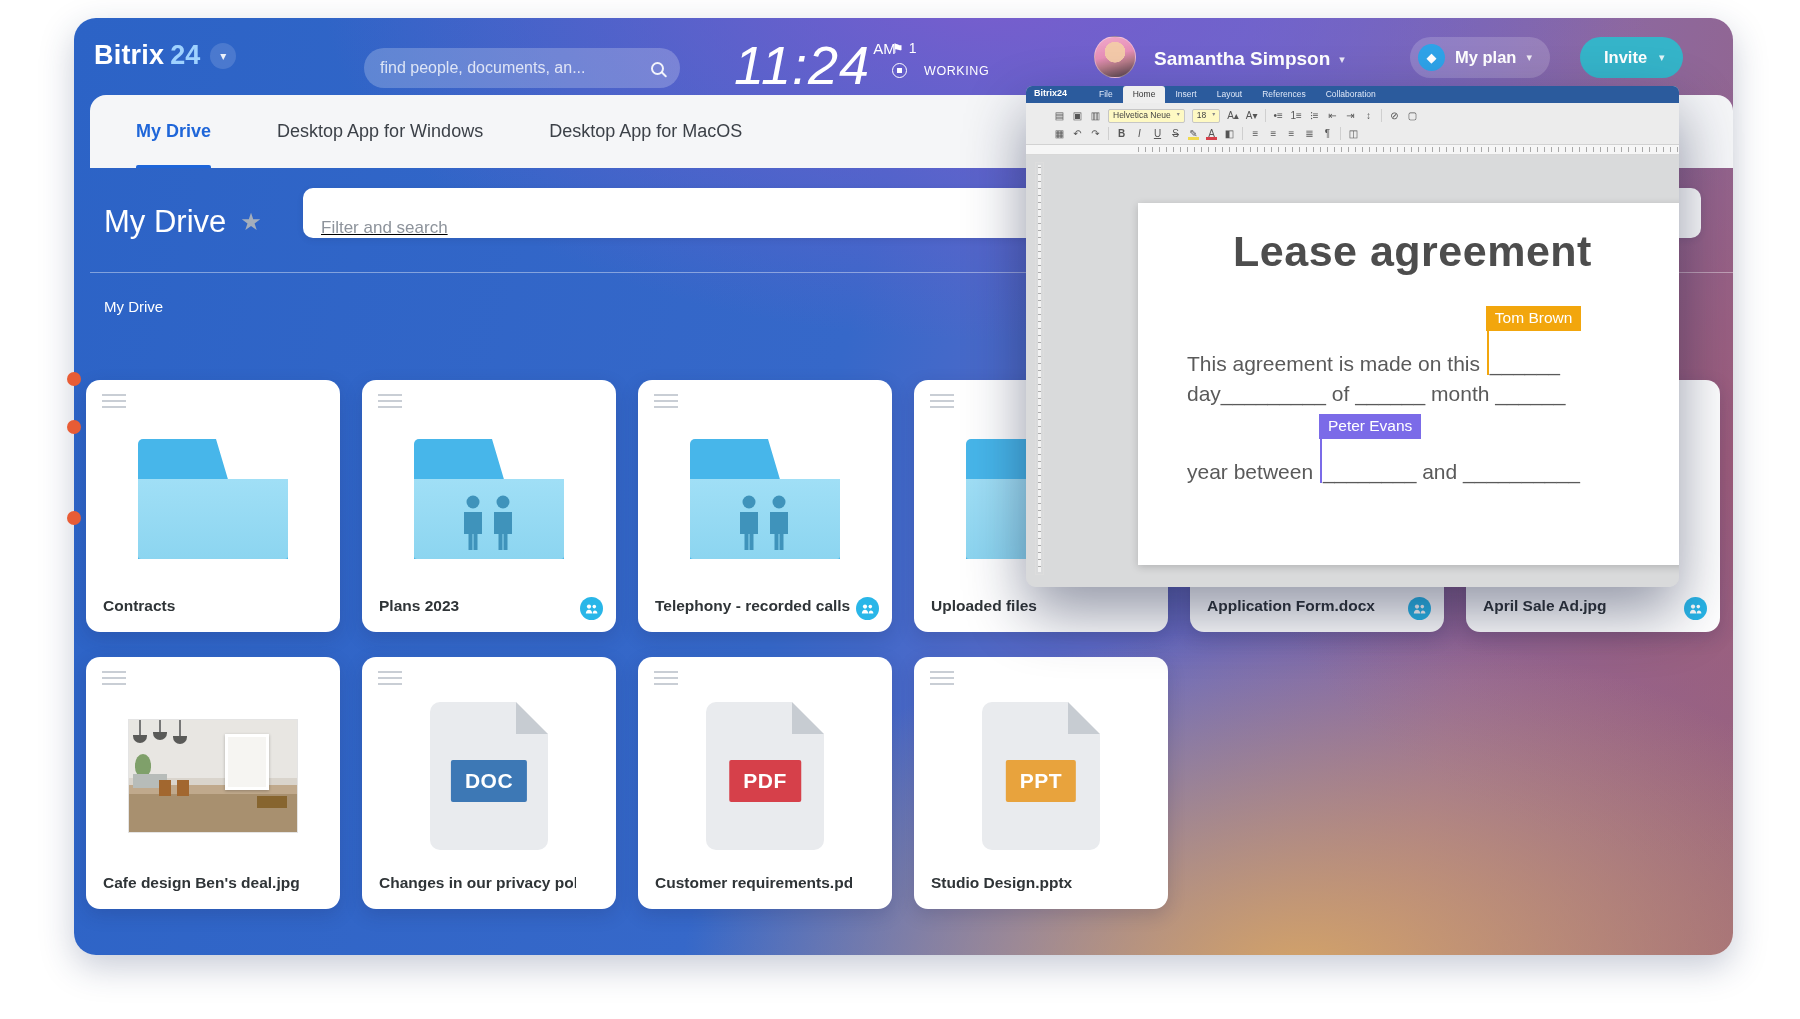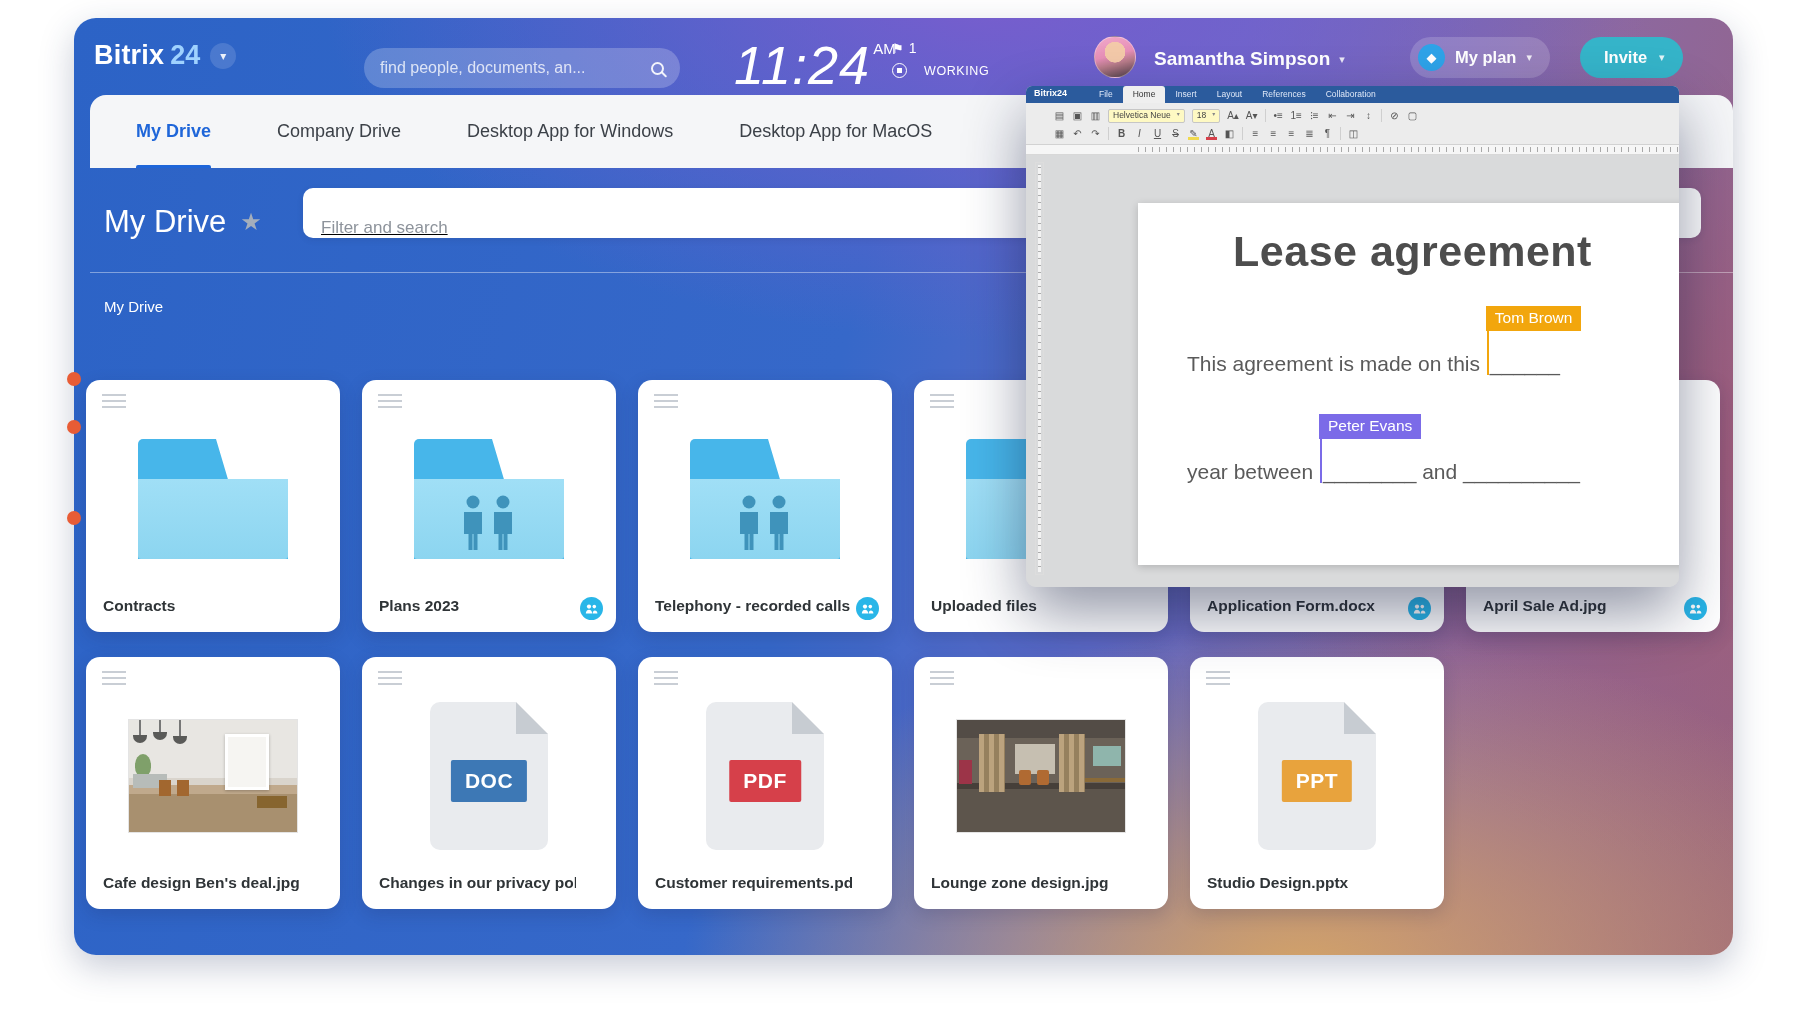--- a/index.html
+++ b/index.html
@@ -194,21 +194,20 @@
     </div>
 
     <div class="invite">
       <span class="lbl">Invite</span>
       <span class="caret">▾</span>
     </div>
   </div>
 
   <div class="tabstrip">
     <div class="tab active">My Drive</div>
-    <div class="tab">Company Drive</div>
     <div class="tab">Desktop App for Windows</div>
     <div class="tab">Desktop App for MacOS</div>
   </div>
 
   <div class="drive-title">
     <span class="h">My Drive</span>
     <span class="star">★</span>
   </div>
   <div class="filter">
     <input type="text" placeholder="Filter and search" style="">
@@ -374,36 +373,20 @@
       <span class="burger"></span>
       <div class="iconwrap">
           <div class="page">
             <span class="fbadge pdf">PDF</span>
           </div>
         </div>
       <div class="label">Customer requirements.pdf</div>
     </div>
 
 
-    <div class="card">
-      <span class="burger"></span>
-      <div class="iconwrap">
-        <div class="photo lounge">
-          <div class="pel" style="left:22px;top:14px;width:26px;height:58px;background:repeating-linear-gradient(90deg,#bca37e 0 5px,#96805e 5px 10px);"></div>
-          <div class="pel" style="right:40px;top:14px;width:26px;height:58px;background:repeating-linear-gradient(90deg,#bca37e 0 5px,#96805e 5px 10px);"></div>
-          <div class="pel" style="left:56px;top:22px;width:44px;height:34px;background:#c6bfb1;box-shadow:inset 0 0 0 2px #6b6258;"></div>
-          <div class="pel" style="left:2px;top:40px;width:13px;height:24px;background:#9c3448;"></div>
-          <div class="pel" style="left:62px;top:50px;width:12px;height:15px;background:#b06a32;border-radius:2px;"></div>
-          <div class="pel" style="left:80px;top:50px;width:12px;height:15px;background:#b06a32;border-radius:2px;"></div>
-          <div class="pel" style="right:4px;top:26px;width:28px;height:20px;background:#8fb5ac;"></div>
-          <div class="pel" style="right:0;top:58px;width:40px;height:4px;background:#8a6a38;"></div>
-        </div>
-      </div>
-      <div class="label">Lounge zone design.jpg</div>
-    </div>
 
     <div class="card">
       <span class="burger"></span>
       <div class="iconwrap">
           <div class="page">
             <span class="fbadge ppt">PPT</span>
           </div>
         </div>
       <div class="label">Studio Design.pptx</div>
     </div>
@@ -481,17 +464,18 @@
     </div>
 
   <div class="edocarea">
     <div class="vruler"></div>
 
     <div class="docpage">
       <div class="doctitle">Lease agreement</div>
 
       <div class="dline l1"><span>This agreement is made on this </span><span class="cur tom"><span class="tag">Tom Brown</span></span><span>______</span></div>
 
+      <div class="dline l2">day_________ of ______ month ______</div>
 
       <div class="dline l3"><span>year between </span><span class="cur peter"><span class="tag">Peter Evans</span></span><span>________</span><span> and </span><span>__________</span></div>
     </div>
   </div>
 </div>
 
 </body></html>

